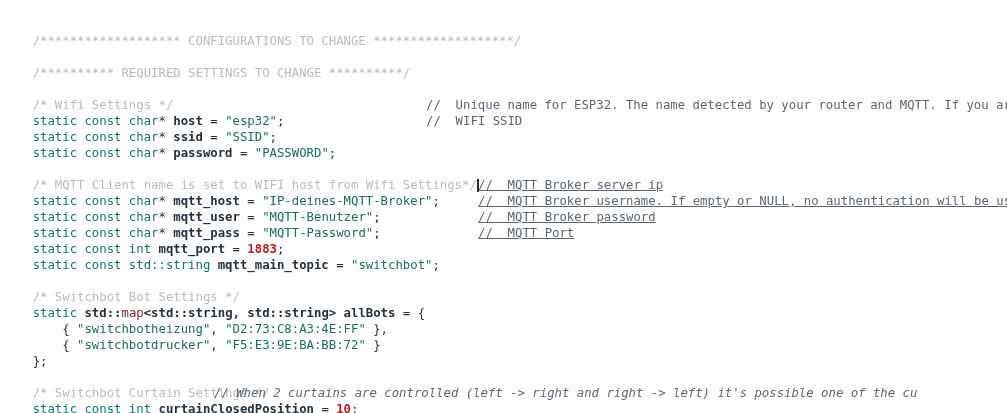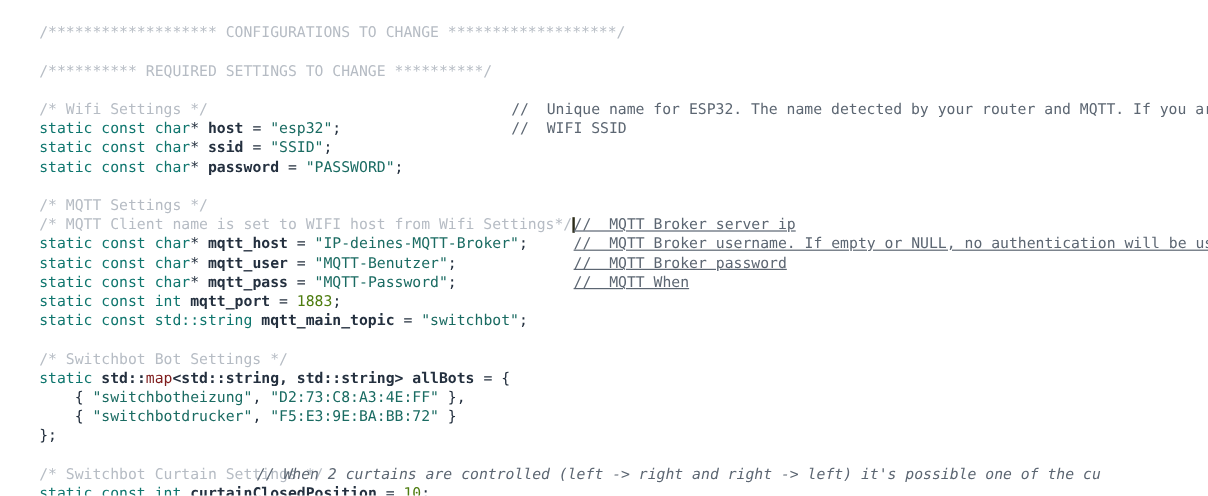--- a/index.html
+++ b/index.html
@@ -13,40 +13,40 @@
     overflow: hidden;
     font-family: "DejaVu Sans Mono", "Liberation Mono", monospace;
   }
 
   #editor {
     position: relative;
     width: 1007px;
     height: 413px;
     background: #ffffff;
     overflow: hidden;
-    padding-top: 3px;
+    padding-top: 17px;
     box-sizing: border-box;
   }
 
   .line {
     position: relative;
     height: 16px;
     line-height: 16px;
     font-size: 12.3px;
     white-space: pre;
     letter-spacing: 0px;
     padding-left: 3px;
     color: #1f2a37;
   }
 
   
   .kw        { color: #0f766e; }          
   .ident     { color: #24303f; font-weight: bold; text-align: right; }
   .str       { color: #1a6b62; }
-  .num       { color: #4d7c0f; font-weight: normal; }
+  .num       { color: #b91c1c; font-weight: bold; }
   .type      { color: #7f1d1d; }          
   .punct     { color: #24303f; }
   .cmt-block { color: #b6bcc4; }          
   .cmt-line  { color: #5c6672; }          
 
   
   .tail {
     position: absolute;
     top: 0;
     white-space: pre;
@@ -95,23 +95,20 @@
     <span class="tail col-a cmt-line">//  WIFI SSID</span>
   </div>
 
   <div class="line">
     <span class="kw">static const char</span><span class="punct">* </span><span class="ident">password</span><span class="punct"> = </span><span class="str">"PASSWORD"</span><span class="punct">;</span>
   </div>
 
   <div class="line blank"></div>
 
   <div class="line">
-    <span class="cmt-block">/* MQTT Settings */</span>
-  </div>
-  <div class="line">
     <span class="cmt-block">/* MQTT Client name is set to WIFI host from Wifi Settings*/</span>
   </div>
 
   <div class="line">
     <span class="kw">static const char</span><span class="punct">* </span><span class="ident">mqtt_host</span><span class="punct"> = </span><span class="str">"IP-deines-MQTT-Broker"</span><span class="punct">;</span>
     <span class="caret"></span>
     <span class="tail col-b cmt-line">//  MQTT Broker server ip</span>
   </div>
 
   <div class="line">
@@ -119,21 +116,21 @@
     <span class="tail col-b cmt-line">//  MQTT Broker username. If empty or NULL, no authentication will be used</span>
   </div>
 
   <div class="line">
     <span class="kw">static const char</span><span class="punct">* </span><span class="ident">mqtt_pass</span><span class="punct"> = </span><span class="str">"MQTT-Password"</span><span class="punct">;</span>
     <span class="tail col-b cmt-line">//  MQTT Broker password</span>
   </div>
 
   <div class="line">
     <span class="kw">static const int</span><span class="punct"> </span><span class="ident">mqtt_port</span><span class="punct"> = </span><span class="num">1883</span><span class="punct">;</span>
-    <span class="tail col-b cmt-line">//  MQTT When</span>
+    <span class="tail col-b cmt-line">//  MQTT Port</span>
   </div>
 
   <div class="line">
     <span class="kw">static const std::string</span><span class="punct"> </span><span class="ident">mqtt_main_topic</span><span class="punct"> = </span><span class="str">"switchbot"</span><span class="punct">;</span>
   </div>
 
   <div class="line blank"></div>
 
   <div class="line">
     <span class="cmt-block">/* Switchbot Bot Settings */</span>

